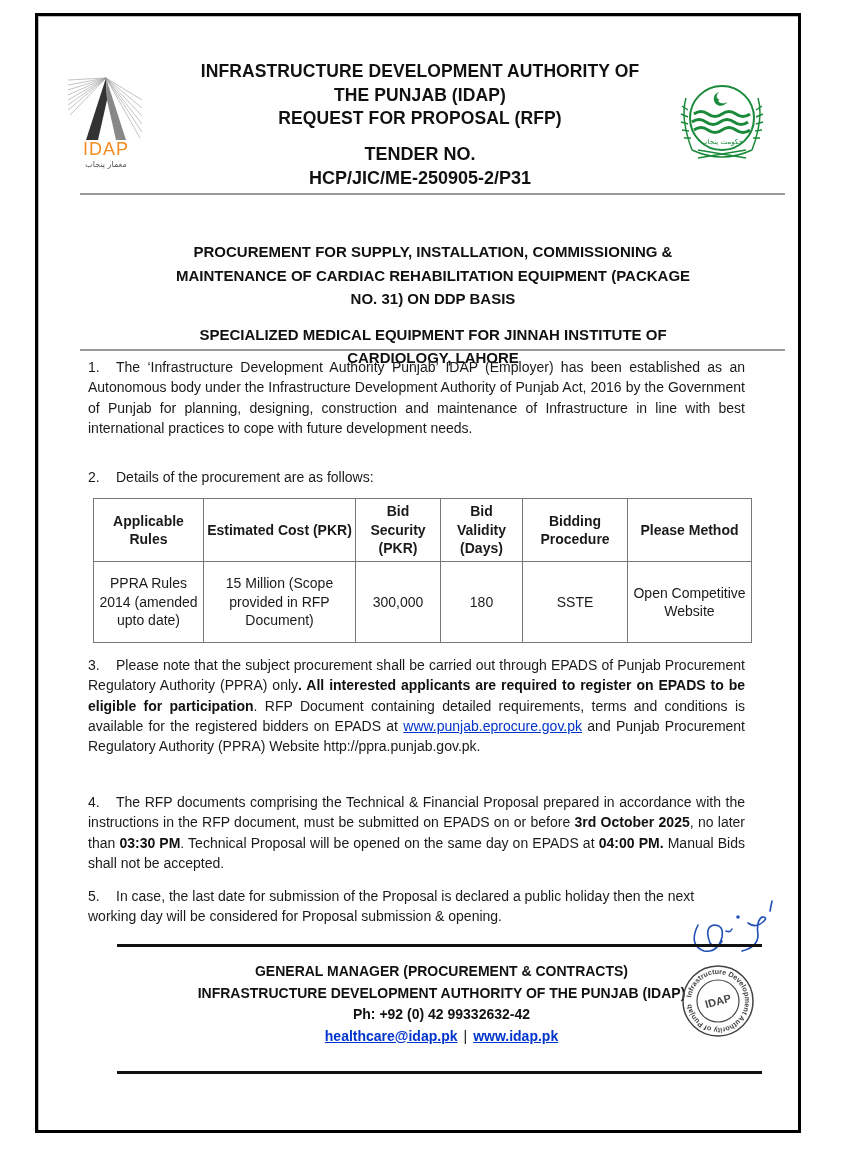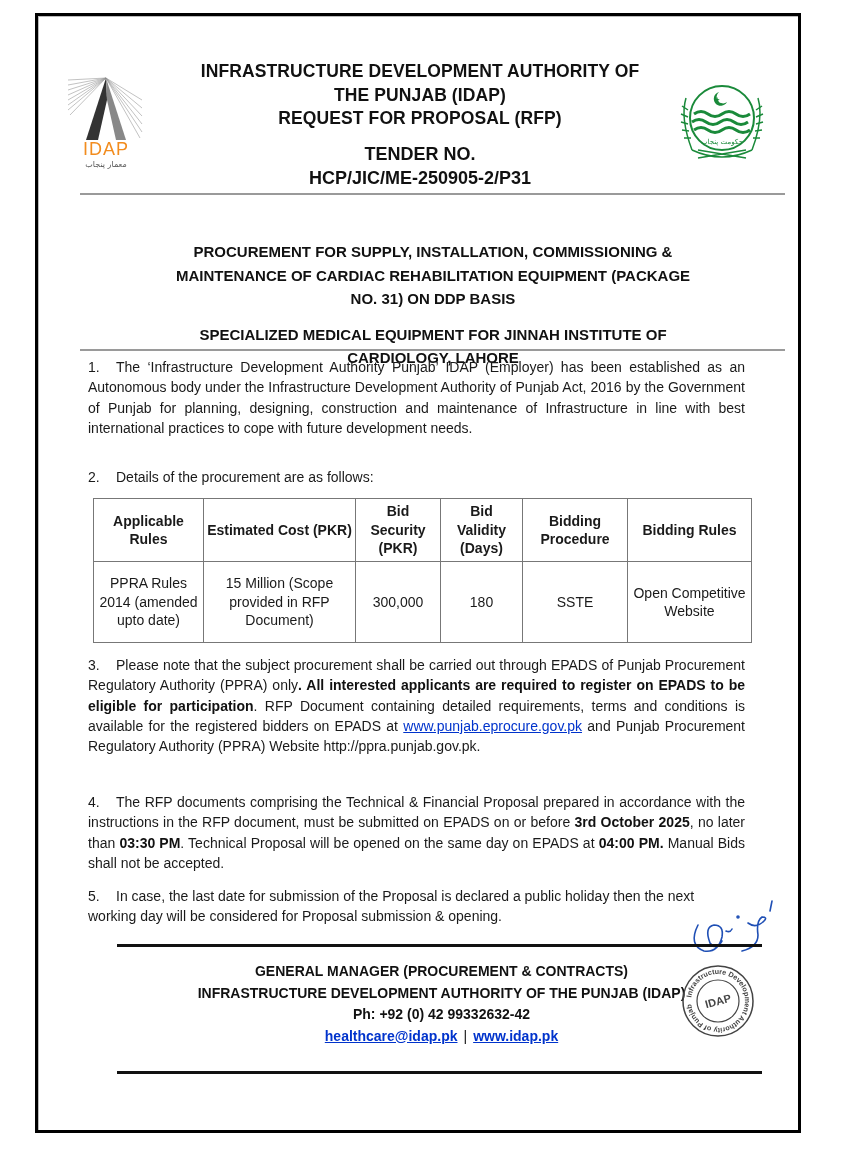--- a/index.html
+++ b/index.html
@@ -128,21 +128,21 @@
 </div>
 
 <table class="proc">
   <thead>
     <tr>
       <th style="width:103px">Applicable Rules</th>
       <th style="width:145px">Estimated Cost (PKR)</th>
       <th style="width:78px">Bid Security (PKR)</th>
       <th style="width:75px">Bid Validity (Days)</th>
       <th style="width:98px">Bidding Procedure</th>
-      <th>Bidding Rules</th>
+      <th>Please Method</th>
     </tr>
   </thead>
   <tbody>
     <tr>
       <td>PPRA Rules 2014 (amended upto date)</td>
       <td>15 Million (Scope provided in RFP Document)</td>
       <td>300,000</td>
       <td>180</td>
       <td>SSTE</td>
       <td>Open Competitive Website</td>

